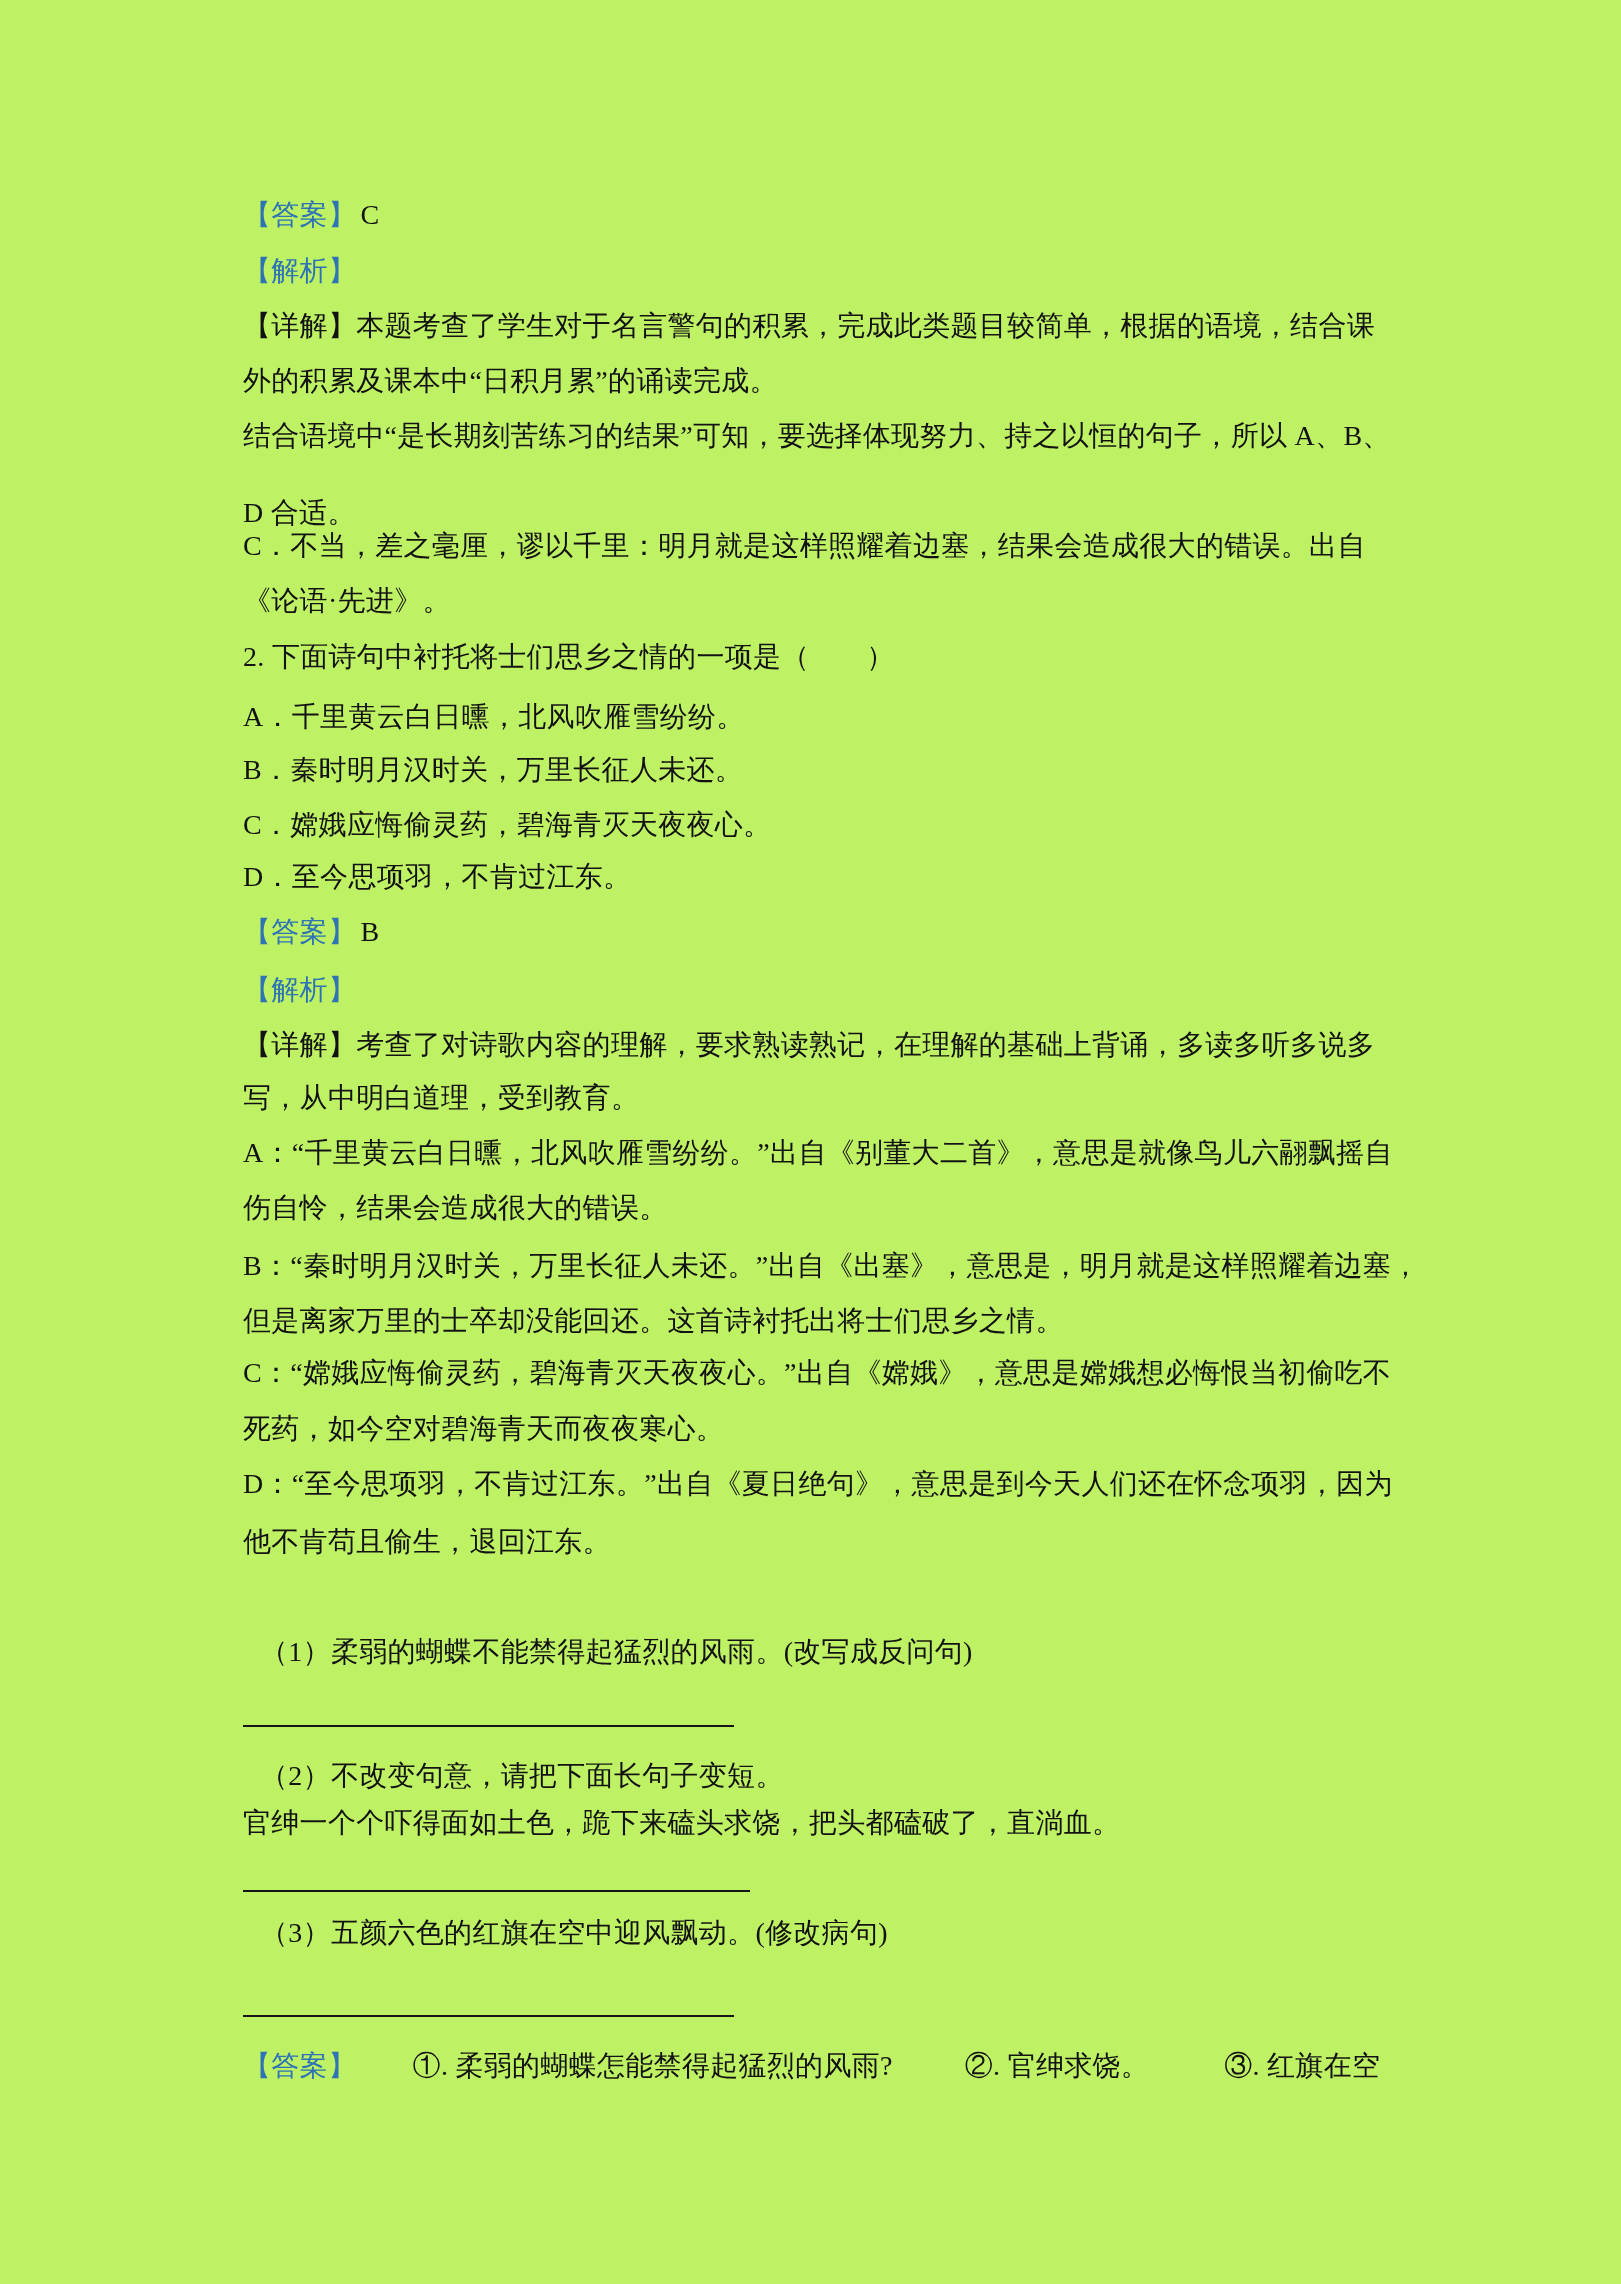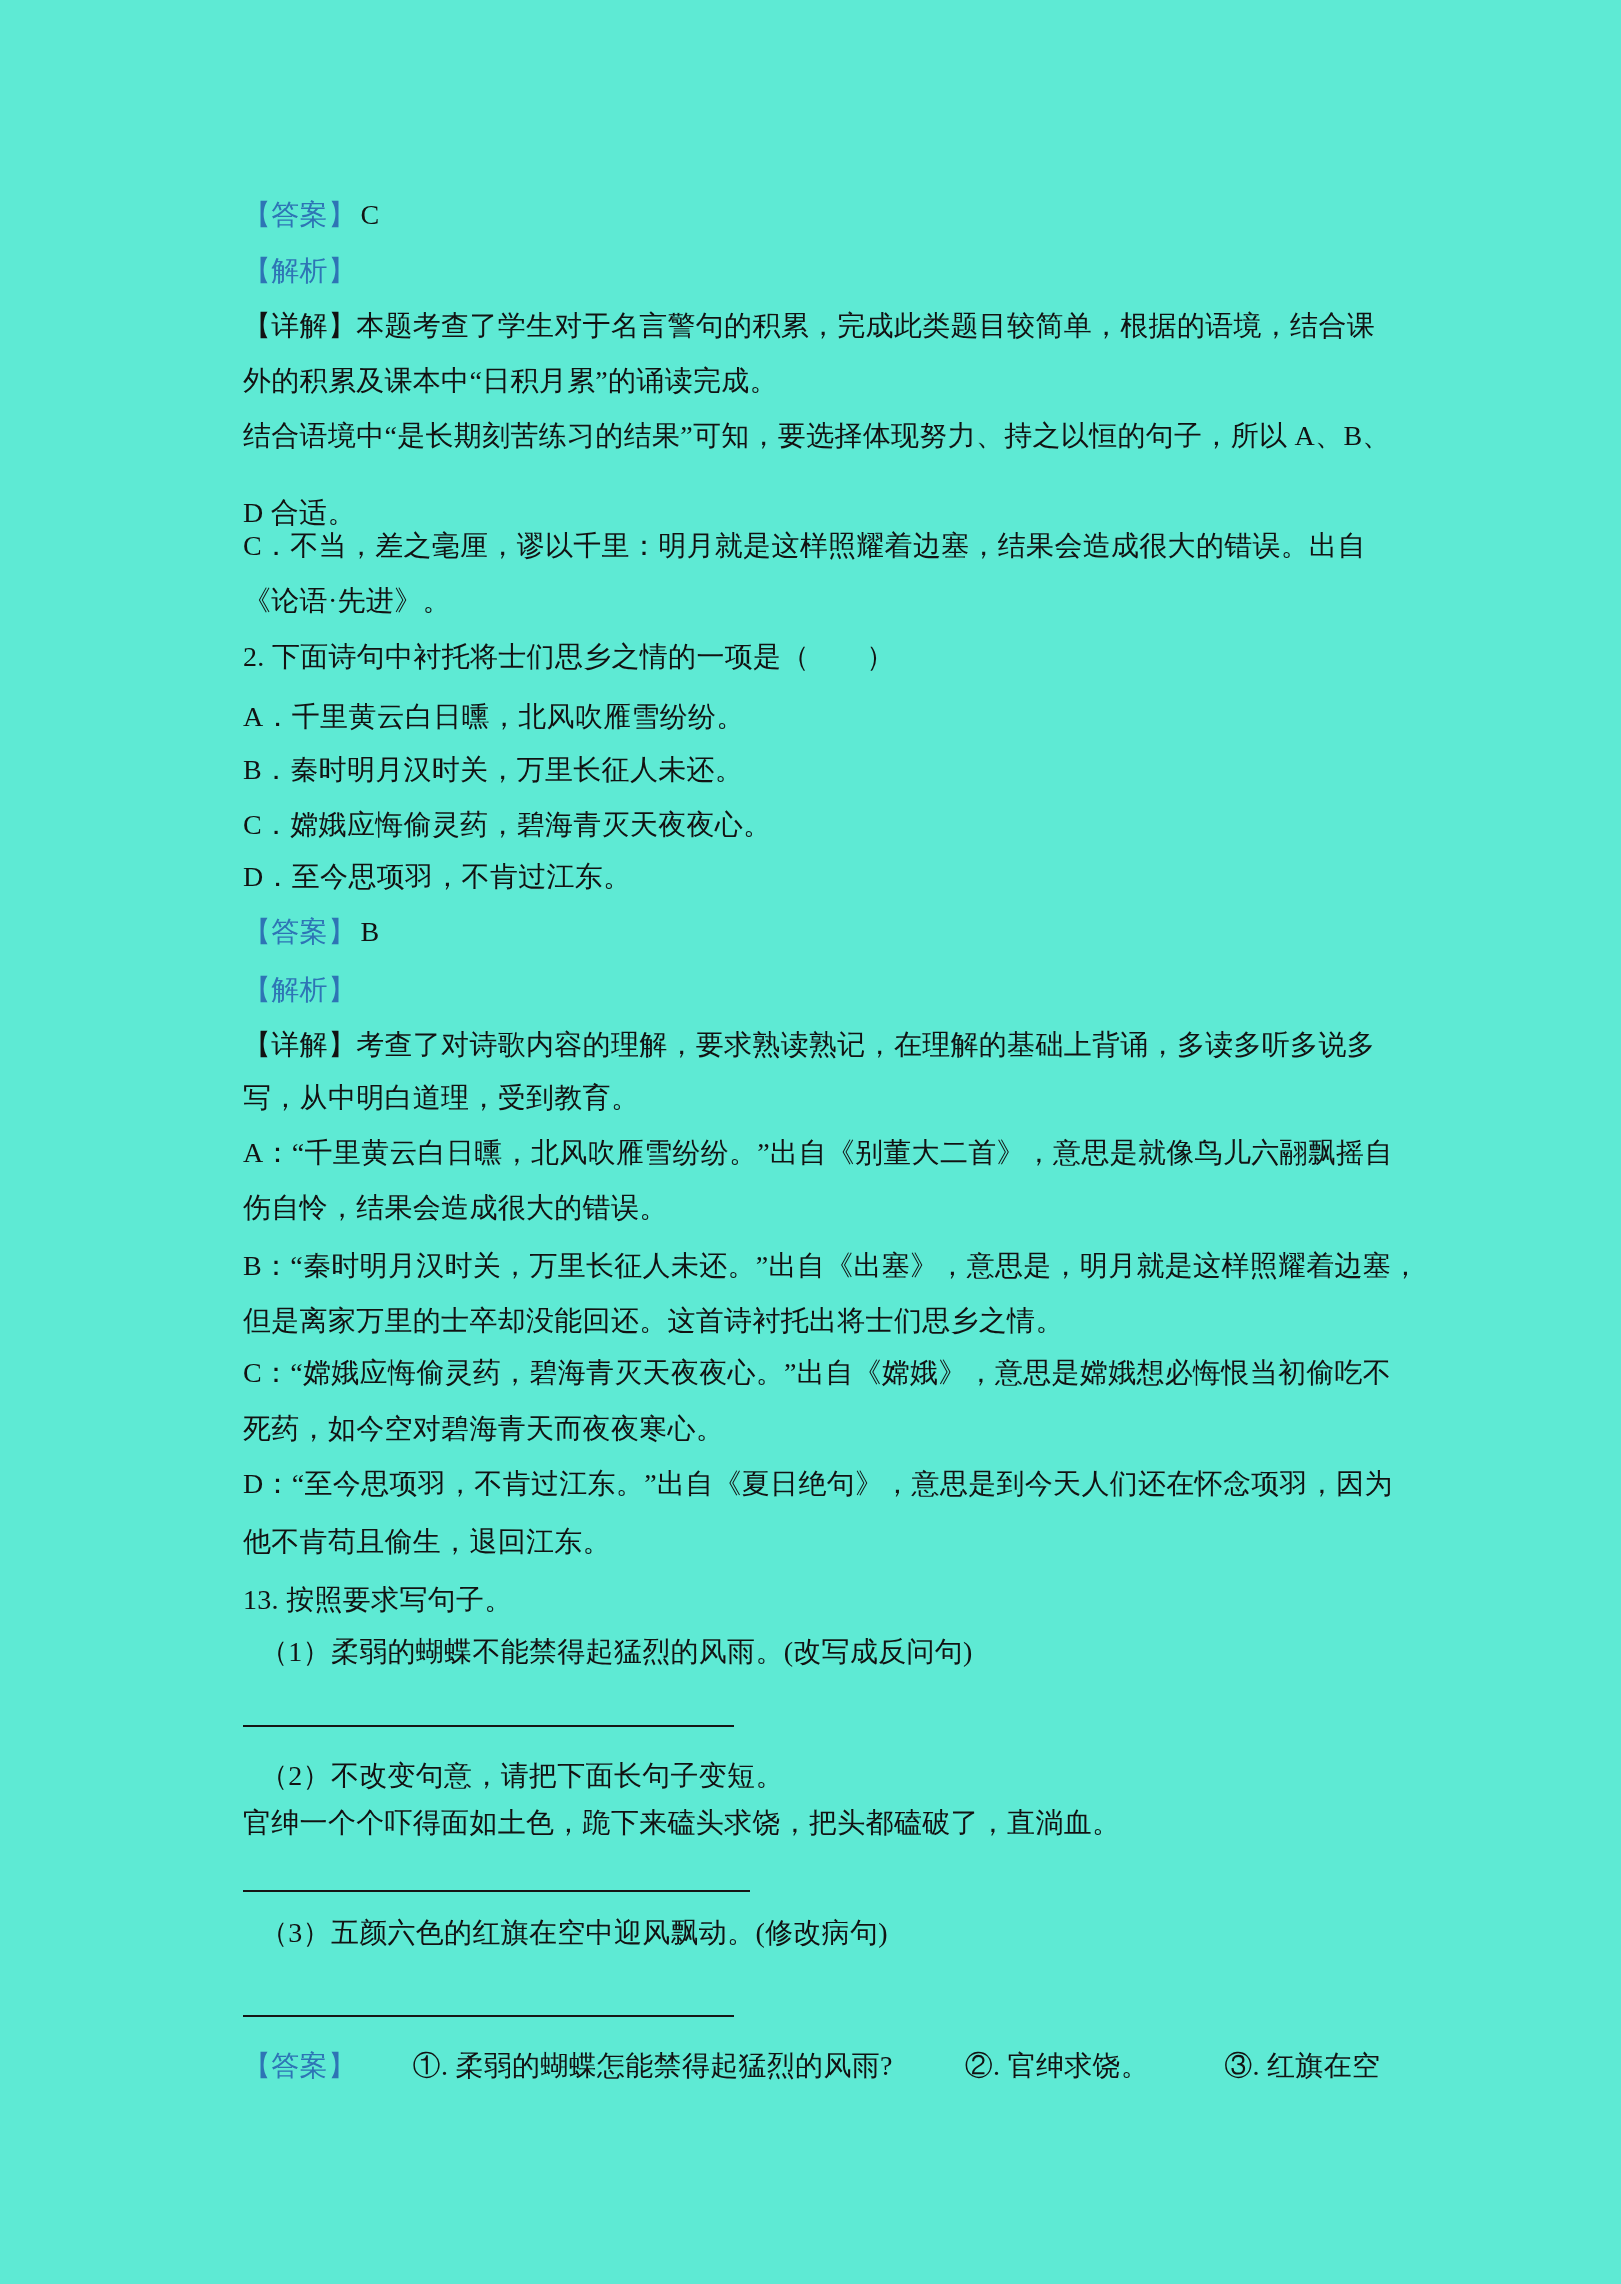--- a/index.html
+++ b/index.html
@@ -4,21 +4,21 @@
   <style>
     html, body {
       margin: 0;
       padding: 0;
       background: #ffffff;
     }
     .page {
       position: relative;
       width: 1621px;
       height: 2284px;
-      background: #5eead4;
+      background: #bef264;
       overflow: hidden;
       font-family: "Liberation Serif", serif;
       color: #121212;
     }
     .row {
       position: absolute;
       left: 243px;
       height: 55px;
       line-height: 55px;
       font-size: 28px;
@@ -72,21 +72,20 @@
   <div class="row" style="top:1070px">写，从中明白道理，受到教育。</div>
   <div class="row" style="top:1125px">A：“千里黄云白日曛，北风吹雁雪纷纷。”出自《别董大二首》，意思是就像鸟儿六翮飘摇自</div>
   <div class="row" style="top:1180px">伤自怜，结果会造成很大的错误。</div>
   <div class="row" style="top:1238px">B：“秦时明月汉时关，万里长征人未还。”出自《出塞》，意思是，明月就是这样照耀着边塞，</div>
   <div class="row" style="top:1293px">但是离家万里的士卒却没能回还。这首诗衬托出将士们思乡之情。</div>
   <div class="row" style="top:1345px">C：“嫦娥应悔偷灵药，碧海青灭天夜夜心。”出自《嫦娥》，意思是嫦娥想必悔恨当初偷吃不</div>
   <div class="row" style="top:1401px">死药，如今空对碧海青天而夜夜寒心。</div>
   <div class="row" style="top:1456px">D：“至今思项羽，不肯过江东。”出自《夏日绝句》，意思是到今天人们还在怀念项羽，因为</div>
   <div class="row" style="top:1514px">他不肯苟且偷生，退回江东。</div>
 
-  <div class="row" style="top:1572px">13. 按照要求写句子。</div>
   <div class="row indent" style="top:1624px">（1）柔弱的蝴蝶不能禁得起猛烈的风雨。(改写成反问句)</div>
 
   <div class="blank" style="top:1725px;width:491px"></div>
 
   <div class="row indent" style="top:1748px">（2）不改变句意，请把下面长句子变短。</div>
   <div class="row" style="top:1795px">官绅一个个吓得面如土色，跪下来磕头求饶，把头都磕破了，直淌血。</div>
 
   <div class="blank" style="top:1890px;width:507px"></div>
 
   <div class="row indent" style="top:1905px">（3）五颜六色的红旗在空中迎风飘动。(修改病句)</div>

